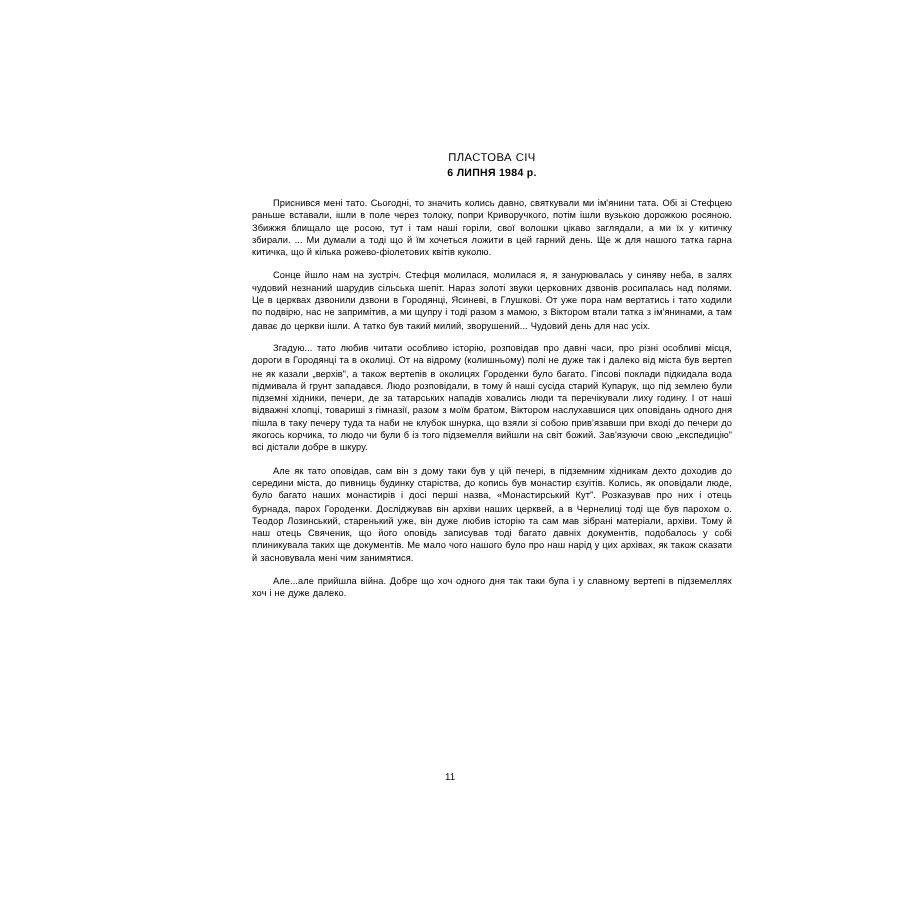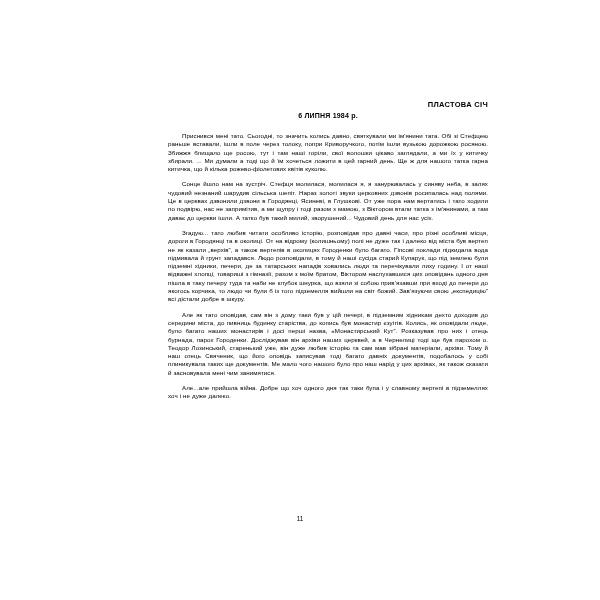--- a/index.html
+++ b/index.html
@@ -15,22 +15,22 @@
     color: #000000;
   }
   .page {
     position: relative;
     width: 600px;
     height: 600px;
     box-sizing: border-box;
     padding: 100px 112px 0 168px;
   }
   .doc-title {
-    text-align: right;
-    font-weight: bold;
+    text-align: center;
+    font-weight: normal;
     font-size: 7.5px;
     line-height: 9px;
     letter-spacing: 0.3px;
     margin: 0 0 2px 0;
   }
   .doc-subtitle {
     text-align: center;
     font-weight: bold;
     font-size: 7px;
     line-height: 9px;

